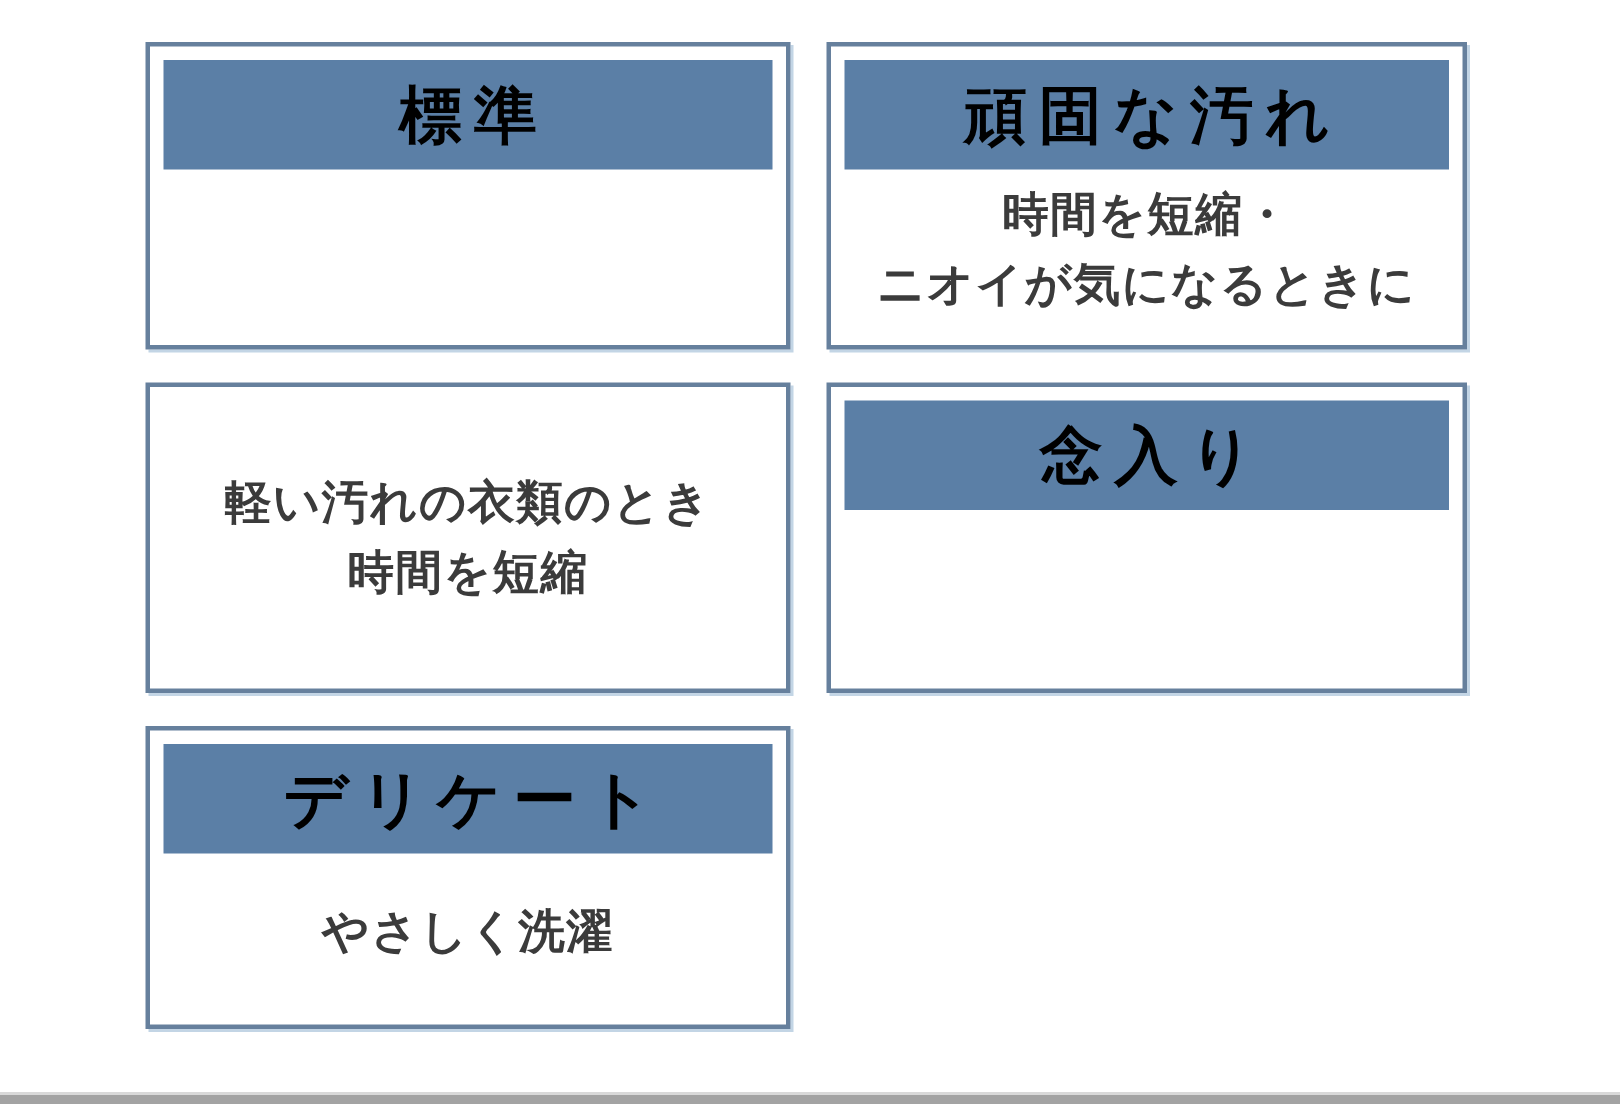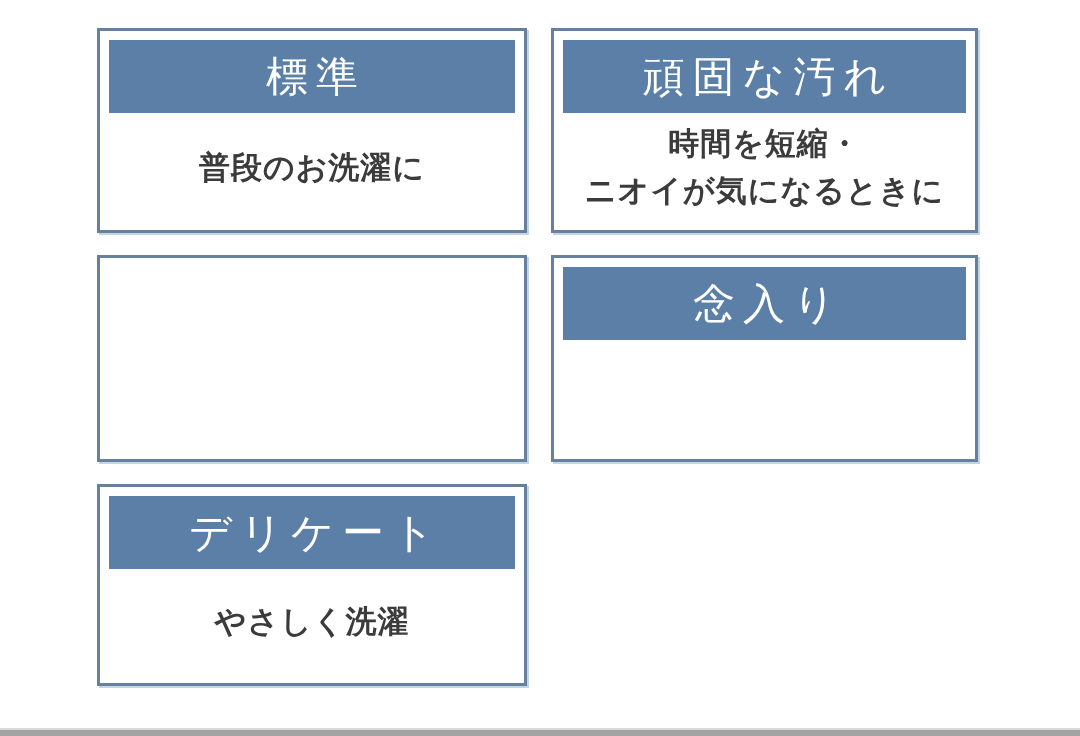--- a/index.html
+++ b/index.html
@@ -22,21 +22,21 @@
     box-shadow:2px 2px 0 rgba(170,195,218,0.7);
     padding:9px;
     display:flex;flex-direction:column;
   }
   .card-header{
     flex:0 0 auto;height:73px;
     background:#5b7fa6;
     display:flex;align-items:center;justify-content:center;
   }
   .card-title{
-    color:#ffffff;font-size:42px;font-weight:normal;
+    color:#000000;font-size:42px;font-weight:bold;
     letter-spacing:8px;padding-left:8px;
     white-space:nowrap;
   }
   .card-body{
     flex:1 1 auto;
     display:flex;flex-direction:column;align-items:center;justify-content:center;
     color:#3b3b3b;font-size:31px;font-weight:600;
     line-height:47px;text-align:center;letter-spacing:1px;
   }
   .body-line{display:block;white-space:nowrap;}
@@ -48,37 +48,37 @@
 </style>
 </head>
 <body>
 
 <div class="course-grid">
 
   <div class="card">
     <div class="card-header">
       <span class="card-title">標準</span>
     </div>
-    <div class="card-body">
-      <span class="body-line">普段のお洗濯に</span>
-      <span class="body-line"></span>
-    </div>
   </div>
 
   <div class="card">
     <div class="card-header">
       <span class="card-title">頑固な汚れ</span>
     </div>
     <div class="card-body">
       <span class="body-line">時間を短縮・</span>
       <span class="body-line">ニオイが気になるときに</span>
     </div>
   </div>
 
   <div class="card">
+    <div class="card-body">
+      <span class="body-line">軽い汚れの衣類のとき</span>
+      <span class="body-line">時間を短縮</span>
+    </div>
   </div>
 
   <div class="card">
     <div class="card-header">
       <span class="card-title">念入り</span>
     </div>
   </div>
 
 
   <div class="card">

